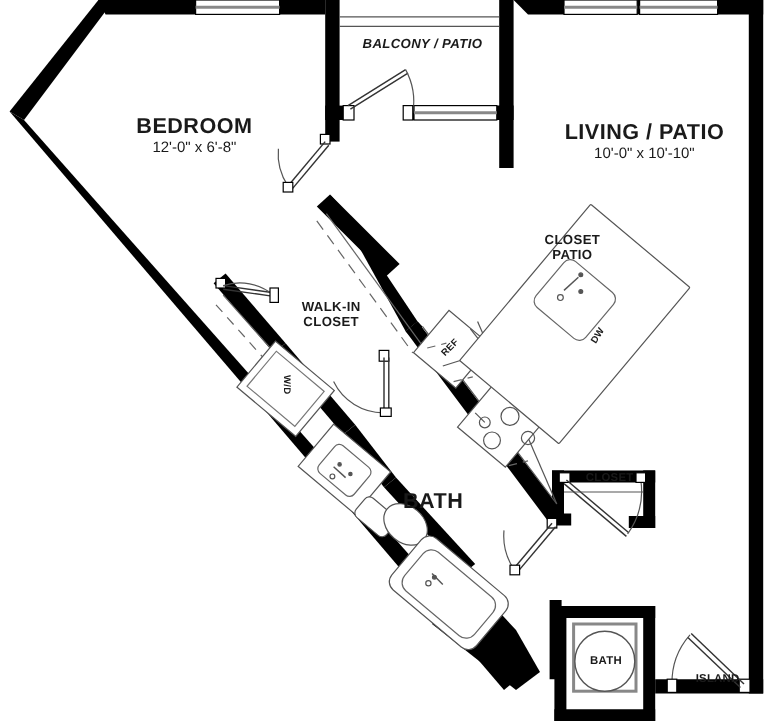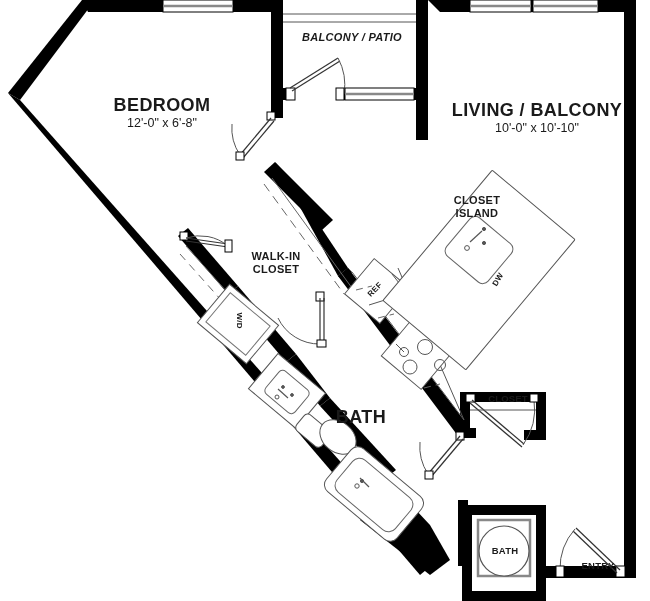--- a/index.html
+++ b/index.html
@@ -276,52 +276,52 @@
       </g>
     </g>
   </svg>
 
   <div class="room-label lbl-big" style="left:162px; top:95px; transform:translateX(-50%);">
     <span class="name">BEDROOM</span>
     <span class="dims">12'-0" x 6'-8"</span>
   </div>
 
   <div class="room-label lbl-big" style="left:537px; top:100px; transform:translateX(-50%);">
-    <span class="name">LIVING / BALCONY</span>
+    <span class="name">LIVING / PATIO</span>
     <span class="dims">10'-0" x 10'-10"</span>
   </div>
 
   <div class="room-label lbl-mid" style="left:352px; top:31px; transform:translateX(-50%);font-style:italic;">
     <span class="name">BALCONY / PATIO</span>
   </div>
 
   <div class="room-label lbl-mid" style="left:276px; top:250px; transform:translateX(-50%);">
     <span class="name">WALK-IN</span>
     <span class="name">CLOSET</span>
   </div>
 
   <div class="room-label lbl-big" style="left:361px; top:379px; transform:translateX(-50%);margin-top:28px;">
     <span class="name">BATH</span>
   </div>
 
   <div class="room-label lbl-mid" style="left:477px; top:194px; transform:translateX(-50%);">
     <span class="name">CLOSET</span>
-    <span class="name">ISLAND</span>
+    <span class="name">PATIO</span>
   </div>
 
   <div class="room-label lbl-sm" style="left:508px; top:394px; transform:translateX(-50%);">
     <span class="name">CLOSET</span>
   </div>
 
   <div class="room-label lbl-sm" style="left:505px; top:546px; transform:translateX(-50%);">
     <span class="name">BATH</span>
   </div>
 
   <div class="room-label lbl-sm" style="left:598px; top:561px; transform:translateX(-50%);">
-    <span class="name">ENTRY</span>
+    <span class="name">ISLAND</span>
   </div>
 
   <div class="room-label lbl-xs rot-wid" style="left:239px; top:316px; transform:translateX(-50%) rotate(90deg);">
     <span class="name">W/D</span>
   </div>
 
   <div class="room-label lbl-xs" style="left:375px; top:285px; transform:translateX(-50%) rotate(-45deg);">
     <span class="name">REF</span>
   </div>
 

